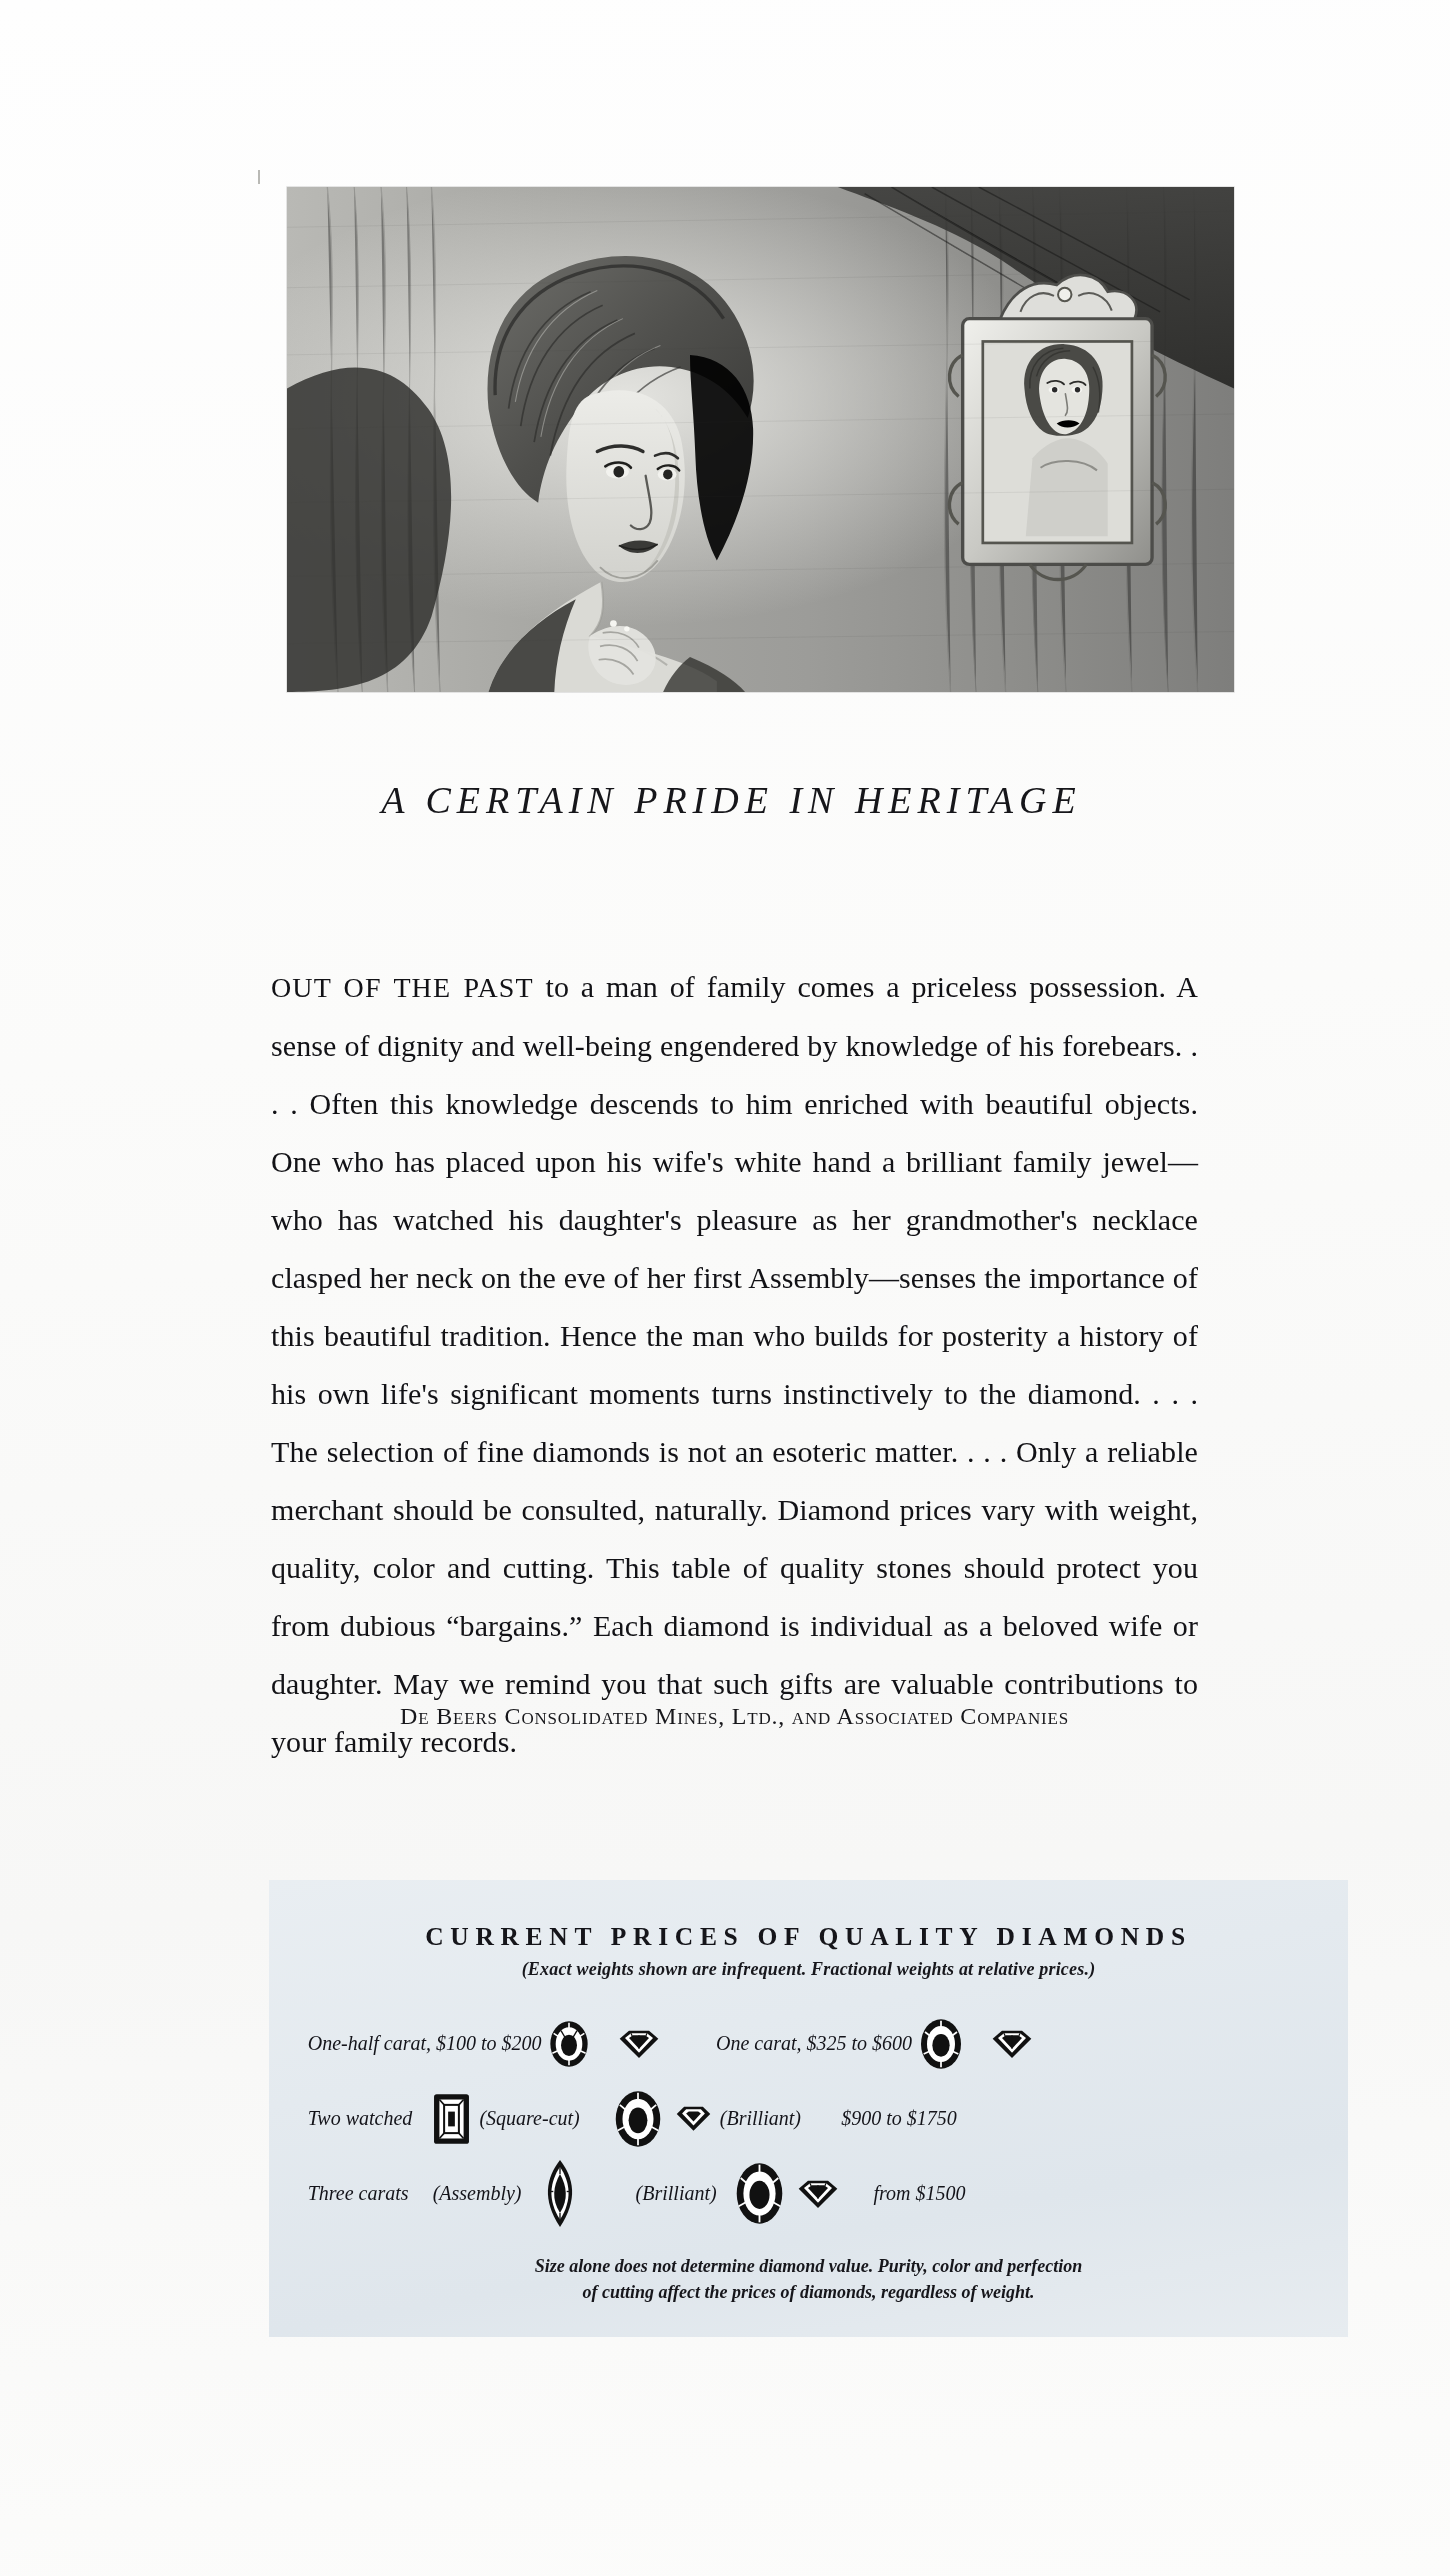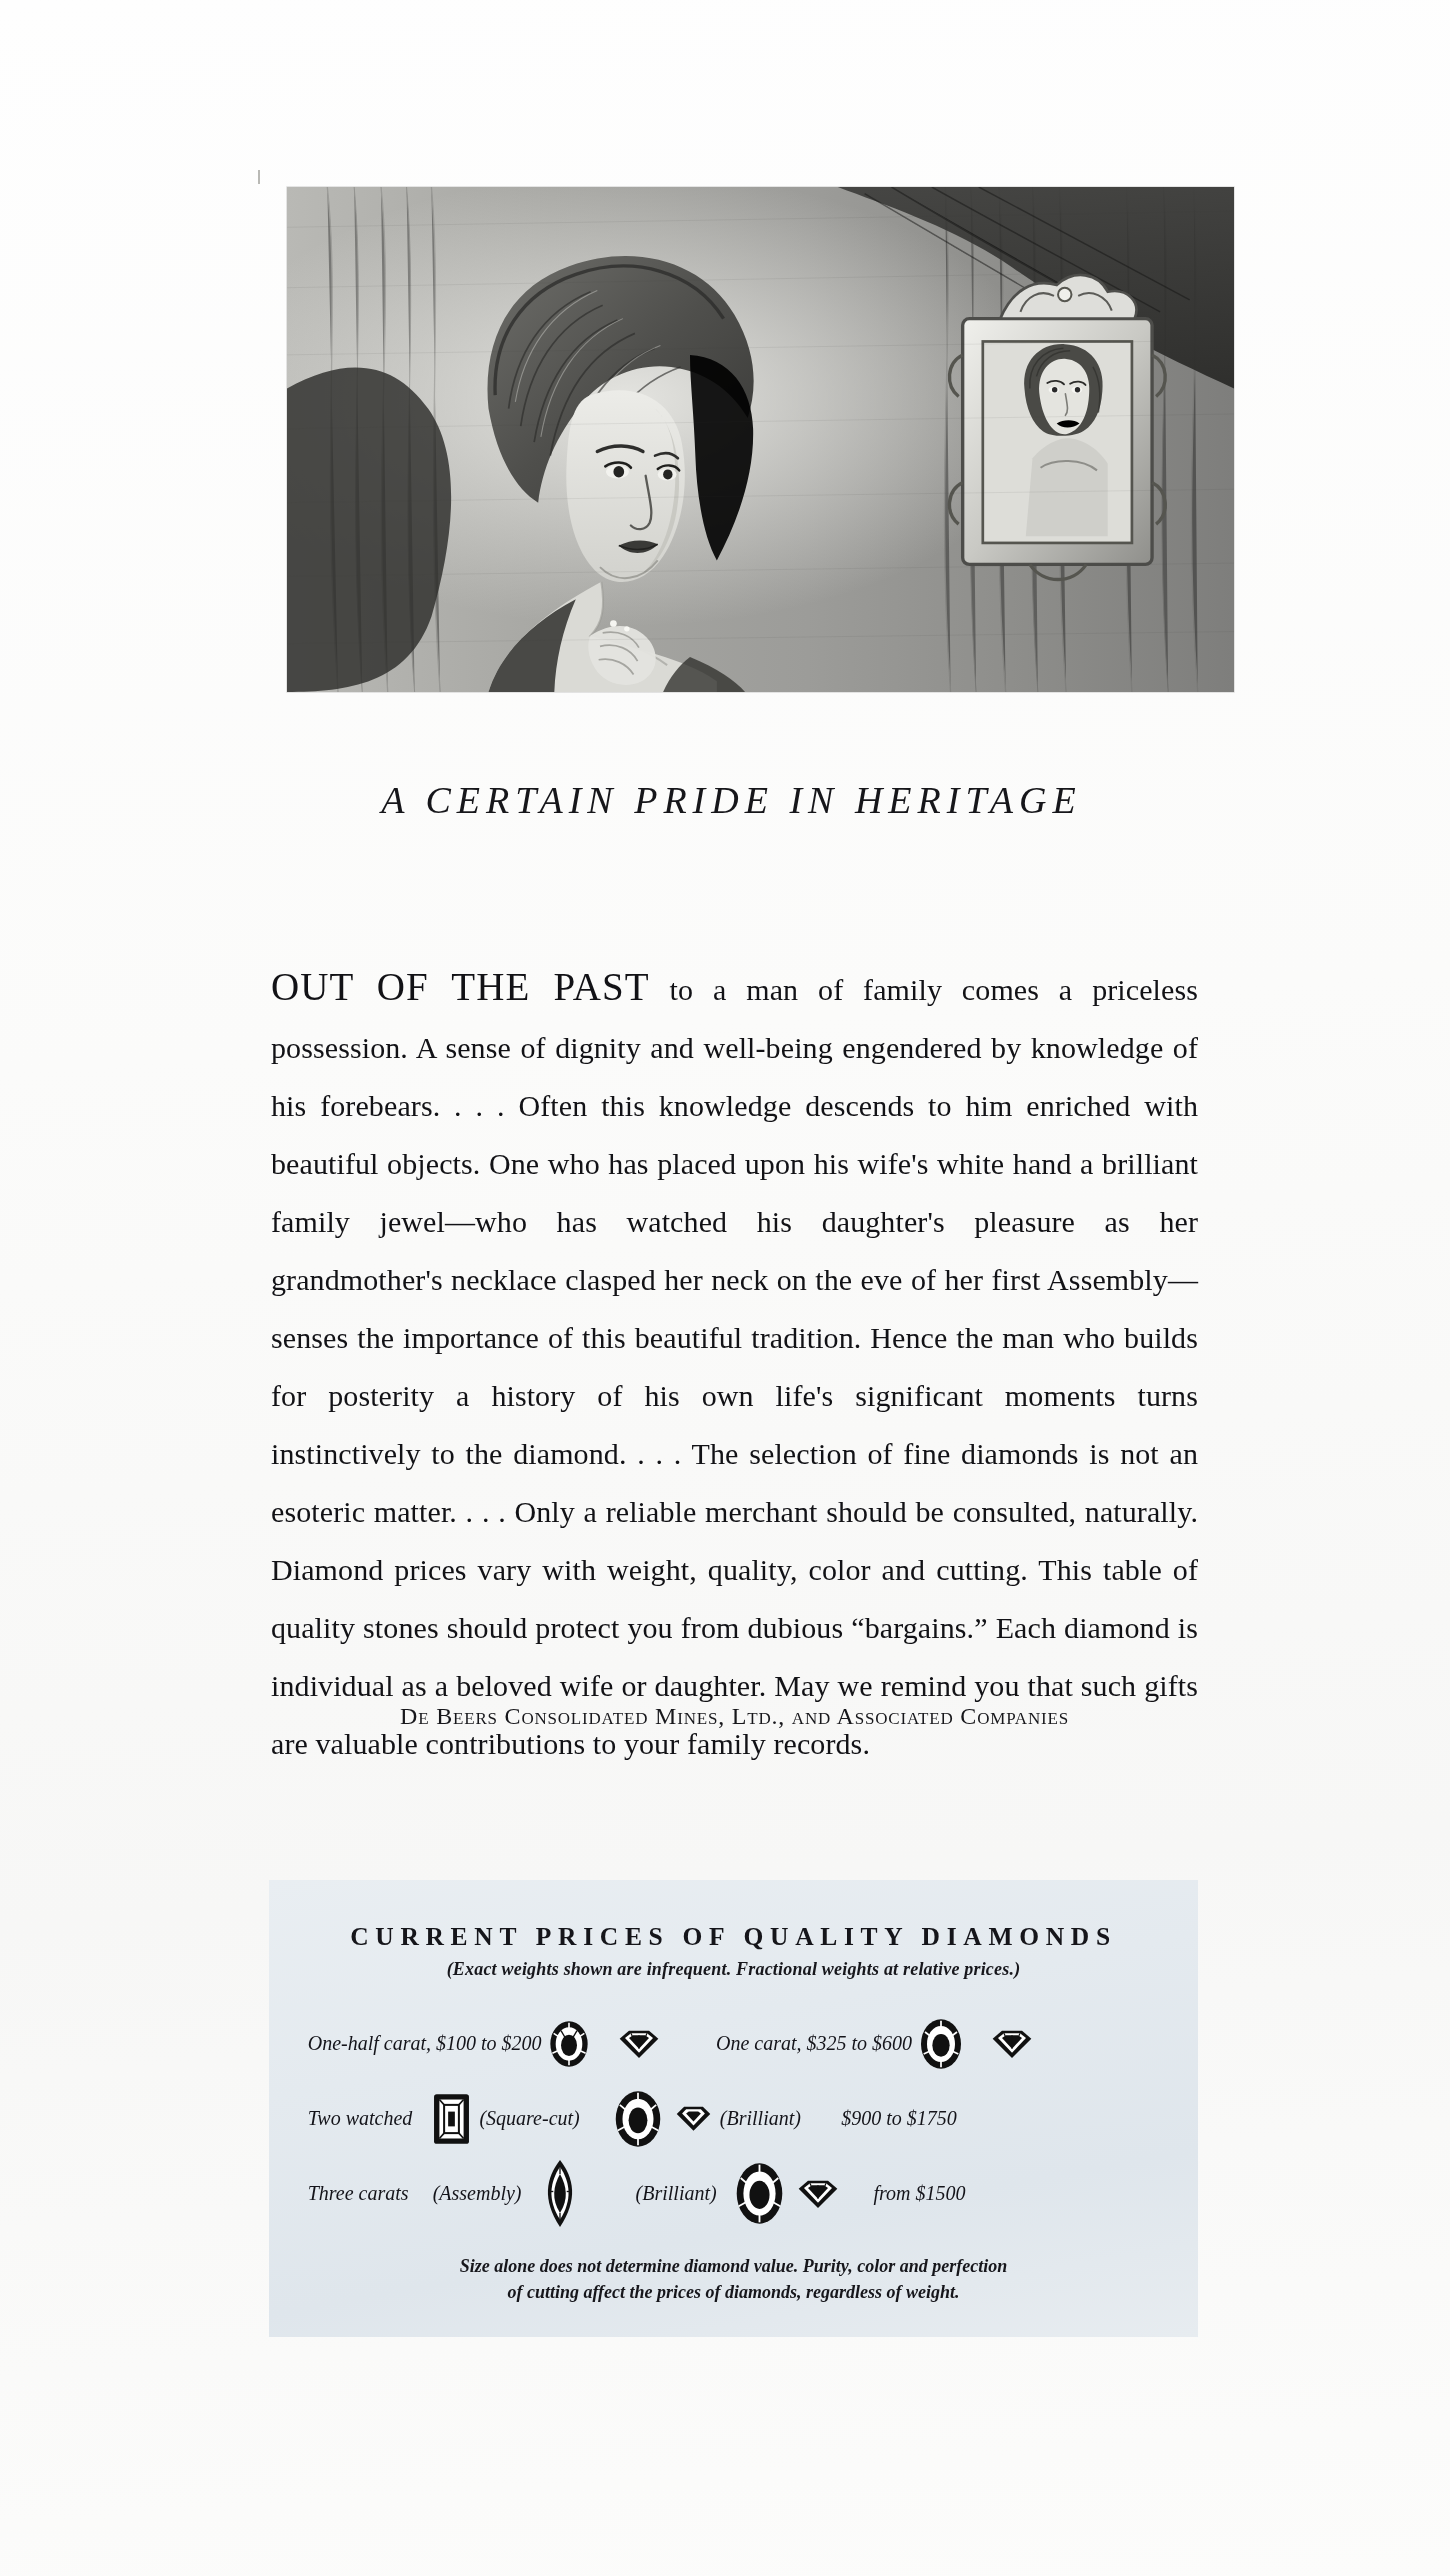--- a/index.html
+++ b/index.html
@@ -49,34 +49,34 @@
     font-size:30px;
     line-height:58px;
     color:#121216;
     text-align:justify;
     text-justify:inter-word;
     letter-spacing:0.1px;
   }
   .body-copy .lead{
     font-variant:small-caps;
     letter-spacing:1.1px;
-    font-size:39px;
+    font-size:28px;
   }
   .attribution{
     position:absolute;left:271px;top:1703px;width:927px;
     text-align:center;
     font-variant:small-caps;
     font-size:24px;
     letter-spacing:0.8px;
     color:#17171b;
   }
 
   
   .panel{
-    position:absolute;left:269px;top:1880px;width:929px;height:457px;
+    position:absolute;left:269px;top:1880px;width:1079px;height:457px;
     background:linear-gradient(170deg,#e9eef2 0%,#e4eaef 35%,#dfe6ec 70%,#e7ecf0 100%);
   }
   .panel-title{
     position:absolute;left:0;right:0;top:42px;
     text-align:center;
     font-size:25.5px;
     letter-spacing:6.7px;
     font-weight:700;
     color:#15151a;
     white-space:nowrap;

